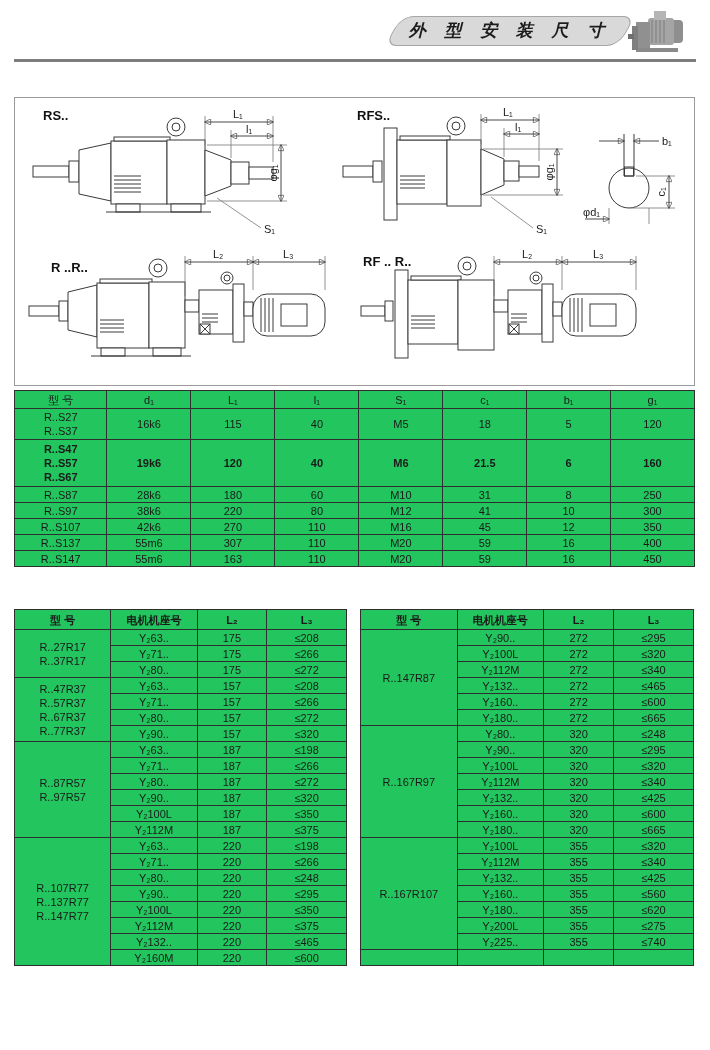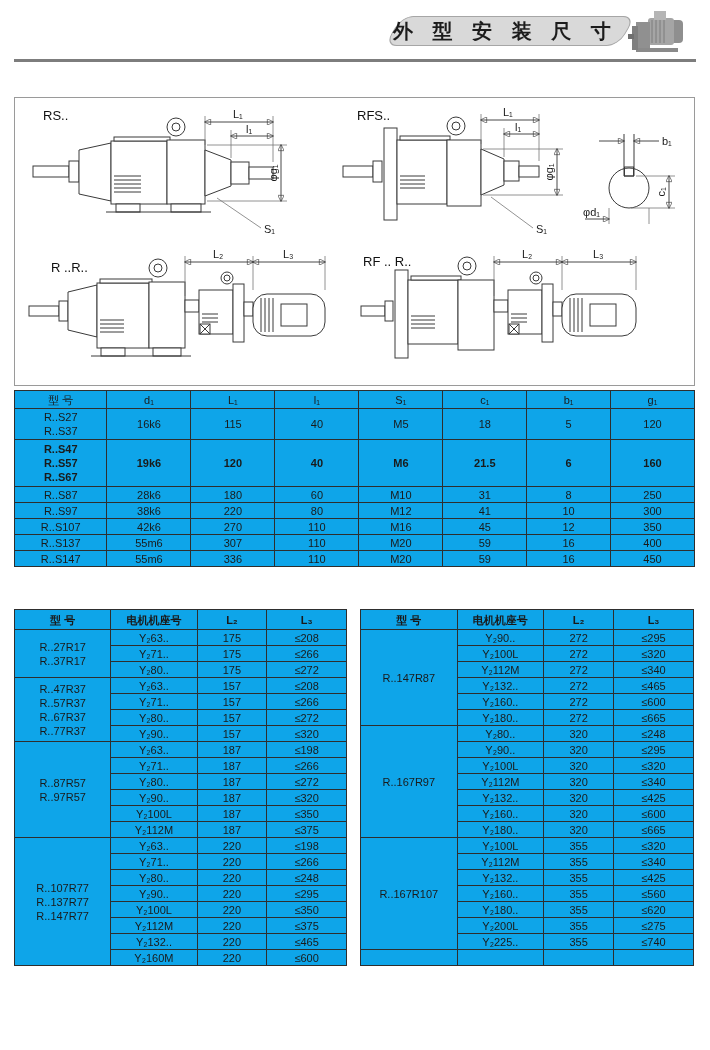--- a/index.html
+++ b/index.html
@@ -3,39 +3,39 @@
 <meta charset="utf-8">
 <style>
   * { box-sizing: border-box; margin: 0; padding: 0; }
   html,body { width:710px; height:1050px; background:#ffffff; }
   body { position:relative; font-family:"Liberation Sans","DejaVu Sans",sans-serif; color:#1a1a1a; }
 
   
   .banner { position:absolute; left:393px; top:16px; width:234px; height:30px; }
   .banner-bg { position:absolute; left:0; top:0; right:0; bottom:0; background:#d9d9d9;
                border:1px solid #a6a6a6; transform:skewX(-30deg); border-radius:12px; }
-  .banner-text { position:relative; display:block; width:100%; line-height:30px;
-                 font-weight:bold; font-size:20px; letter-spacing:7px; color:#1c1c1c; }
+  .banner-text { position:relative; display:block; width:100%; text-align:center; line-height:30px;
+                 font-weight:bold; font-style:italic; font-size:17px; letter-spacing:7px; color:#1c1c1c; }
   .motor-thumb { position:absolute; left:628px; top:8px; }
   .rule { position:absolute; left:14px; top:59px; width:682px; height:3px; background:#7d7d7d; }
 
   
   .drawbox { position:absolute; left:14px; top:97px; width:681px; height:289px;
              border:1px solid #9a9a9a; background:#fff; }
-  .dlabel { position:absolute; font-weight:normal; font-size:13px; color:#111; }
+  .dlabel { position:absolute; font-weight:bold; font-size:13px; color:#111; }
   .draw { position:absolute; }
   .draw line, .draw rect, .draw polygon, .draw circle, .draw path { stroke:#3a3a3a; stroke-width:1; fill:none; }
   .draw .solid { fill:#ffffff; }
   .draw .ext { stroke:#777; stroke-width:0.8; }
   .draw .dim { stroke:#333; stroke-width:0.9; }
   .draw text { font-family:"Liberation Sans","DejaVu Sans",sans-serif; font-size:11px;
                fill:#1a1a1a; stroke:none; }
 
   
-  table { border-collapse:collapse; table-layout:fixed; background:#0ea5e9; }
+  table { border-collapse:collapse; table-layout:fixed; background:#22c55e; }
   th, td { border:1px solid #2e2e2e; text-align:center; vertical-align:middle;
            font-size:11px; line-height:14px; padding:0 2px; overflow:hidden; }
   .t1 { position:absolute; left:14px; top:390px; width:681px; border:1.5px solid #2e2e2e; }
   .t1 th { height:18px; font-weight:normal; }
   .t1 td { height:16px; }
   .t1 .r2 td { height:31px; }
   .t1 .r3 td { height:47px;font-weight:bold; }
   .t2 { position:absolute; left:14px; top:609px; width:333px; border:1.5px solid #2e2e2e; }
   .t3 { position:absolute; left:360px; top:609px; width:334px; border:1.5px solid #2e2e2e; }
   .t2 th, .t3 th { height:20px; font-weight:bold; }
@@ -333,21 +333,21 @@
     <td>307</td>
     <td>110</td>
     <td>M20</td>
     <td>59</td>
     <td>16</td>
     <td>400</td>
   </tr>
   <tr>
     <td class="model">R..S147</td>
     <td>55m6</td>
-    <td>336</td>
+    <td>163</td>
     <td>110</td>
     <td>M20</td>
     <td>59</td>
     <td>16</td>
     <td>450</td>
   </tr>
 </tbody>
   </table>
 
 <table class="t2">

